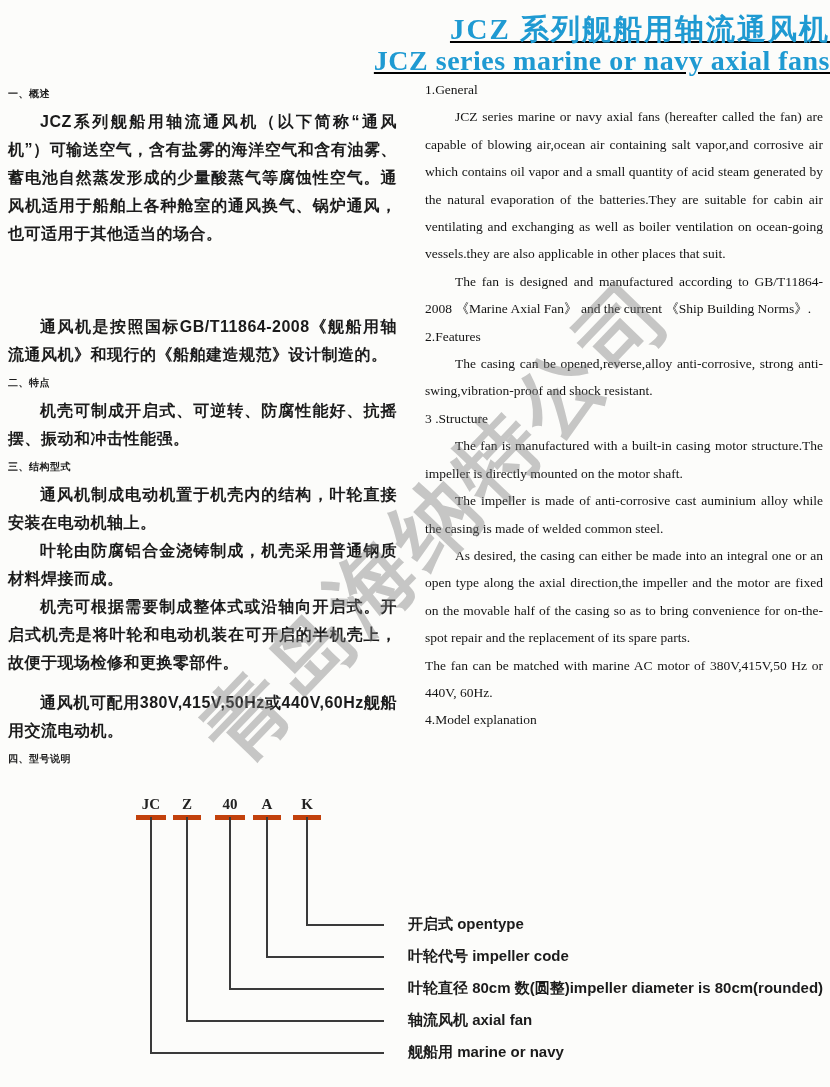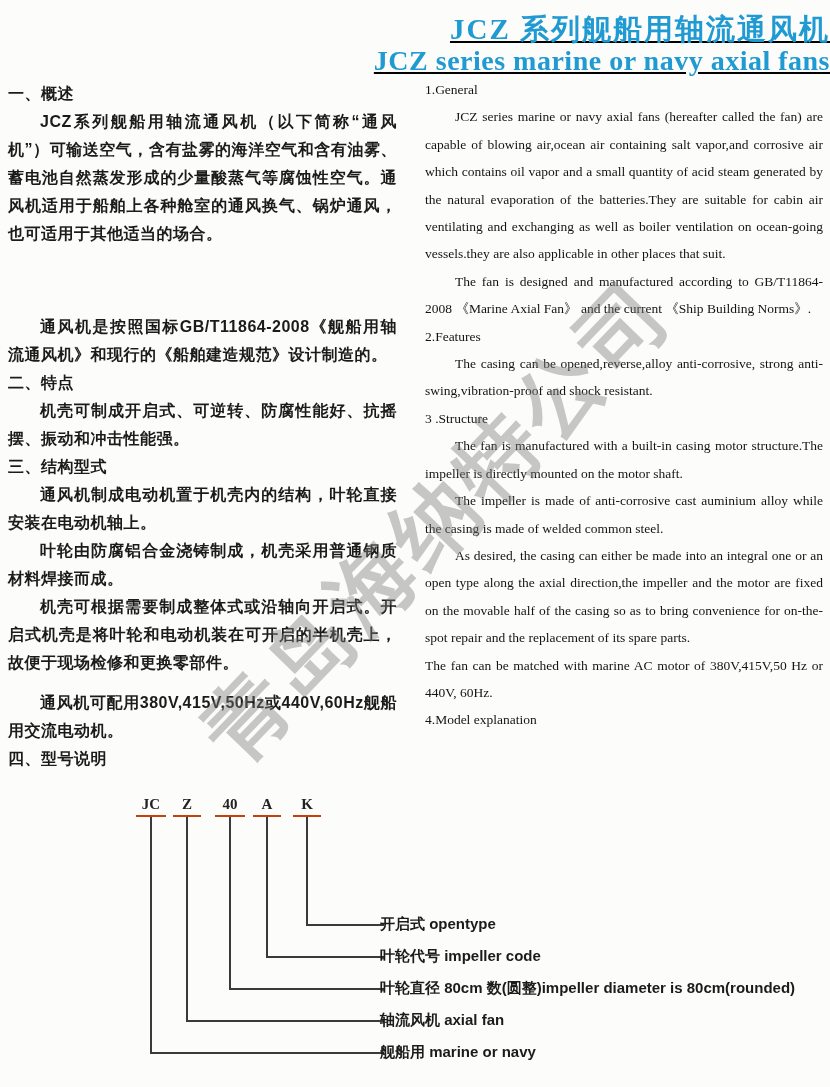--- a/index.html
+++ b/index.html
@@ -25,21 +25,21 @@
     font-weight:700;font-size:28px;line-height:26px;
     color:#1f9ad2;letter-spacing:0.5px;
   }
   
   .col{position:absolute;z-index:1;}
   .col-left{
     left:8px;top:80px;width:389px;
     font-size:16px;line-height:28px;font-weight:700;
     color:#1b1b1b;text-align:justify;letter-spacing:0.5px;
   }
-  .col-left h3{margin:0;font-size:16px;font-weight:700;line-height:28px;}
+  .col-left h3{margin:0;font-size:10px;font-weight:700;line-height:28px;}
   .col-left p{margin:0;text-indent:2em;}
   .col-left p.gap-lg{margin-top:65px;}
   .col-left p.gap-sm{margin-top:12px;}
   .col-right{
     left:425px;top:76px;width:398px;
     font-family:"Liberation Serif","DejaVu Serif",serif;
     font-size:13.5px;line-height:27.4px;
     color:#141414;text-align:justify;
   }
   .col-right h3{margin:0;font-size:13.5px;font-weight:400;line-height:27.4px;}
@@ -54,41 +54,41 @@
     font-size:84px;font-weight:700;letter-spacing:6px;
     color:#7d7d7d;opacity:0.42;
   }
   
   .diagram{position:absolute;left:0;top:786px;width:830px;height:300px;z-index:2;}
   .code{
     position:absolute;top:8px;height:21px;
     text-align:center;
     font-family:"Liberation Serif","DejaVu Serif",serif;
     font-weight:700;font-size:15px;line-height:20px;color:#222;
-    border-bottom:2px solid #c2410c;
+    border-bottom:5px solid #c2410c;
   }
   .code-jc{left:136px;width:30px;}
   .code-z {left:173px;width:28px;}
   .code-80{left:215px;width:30px;}
   .code-a {left:253px;width:28px;}
   .code-k {left:293px;width:28px;}
   .vline{position:absolute;width:2px;background:#3a3a3a;top:31px;}
   .vline-jc{left:150px;height:235px;}
   .vline-z {left:186px;height:203px;}
   .vline-80{left:229px;height:171px;}
   .vline-a {left:266px;height:139px;}
   .vline-k {left:306px;height:107px;}
   .hline{position:absolute;height:2px;background:#3a3a3a;}
   .hline-k {top:138px;left:306px;width:78px;}
   .hline-a {top:170px;left:266px;width:118px;}
   .hline-80{top:202px;left:229px;width:155px;}
   .hline-z {top:234px;left:186px;width:198px;}
   .hline-jc{top:266px;left:150px;width:234px;}
   .branch-label{
-    position:absolute;left:380px;
+    position:absolute;left:408px;
     font-size:15px;font-weight:700;line-height:22px;color:#1b1b1b;
     white-space:nowrap;
     text-align:center;
   }
   .label-k {top:127px;}
   .label-a {top:159px;}
   .label-80{top:191px;}
   .label-z {top:223px;}
   .label-jc{top:255px;}
 </style>

